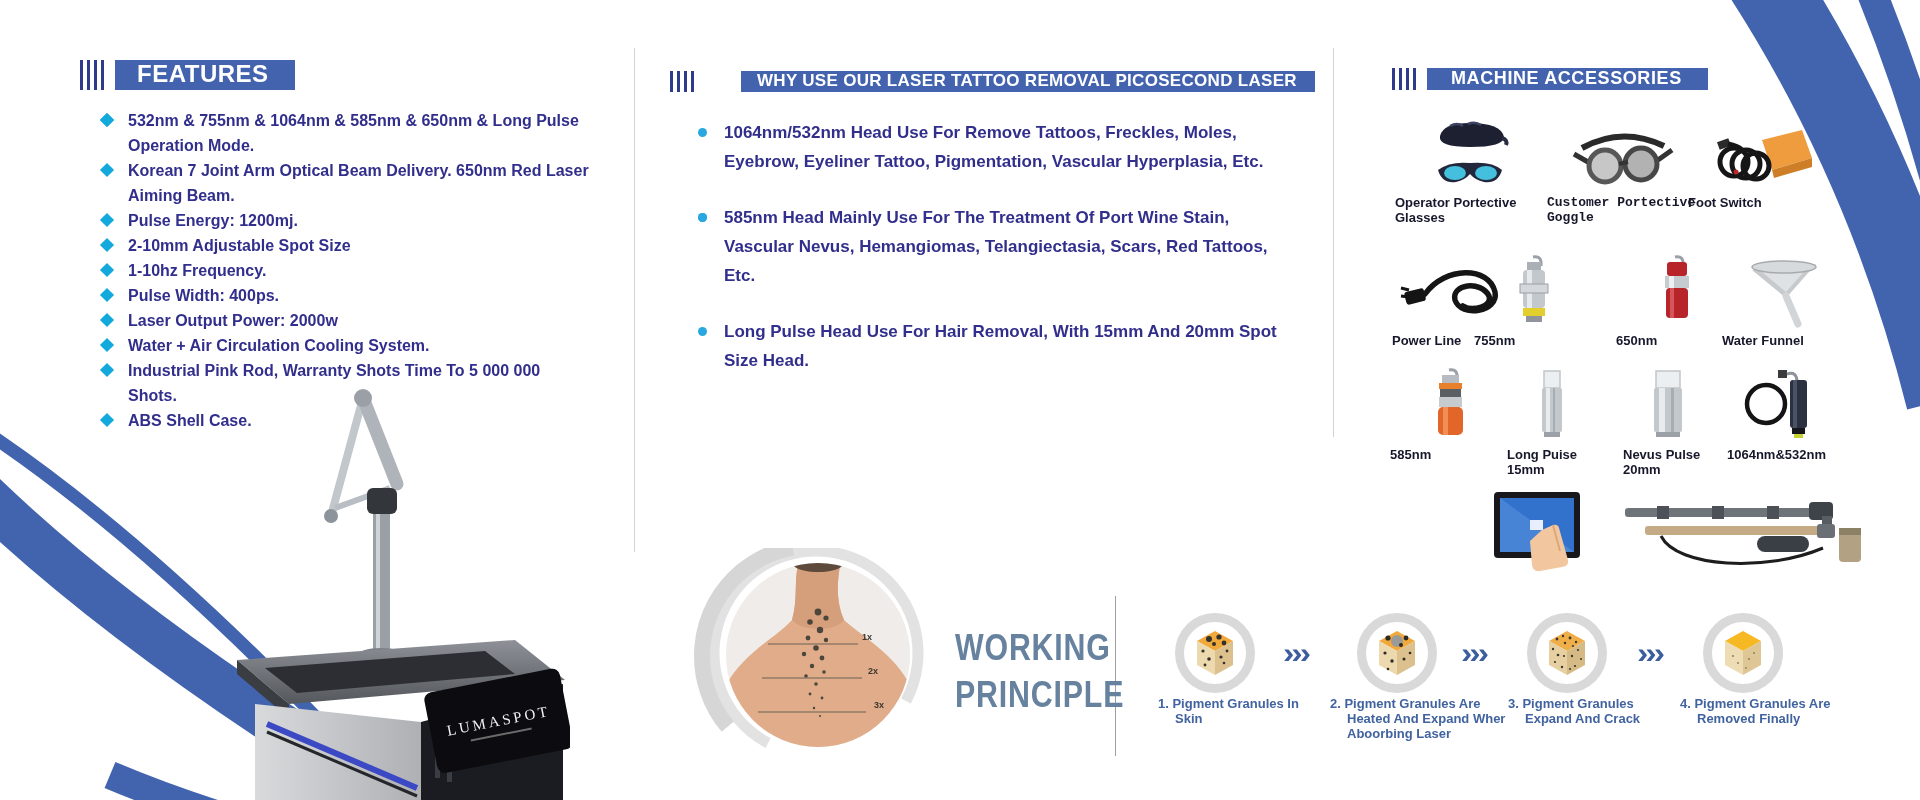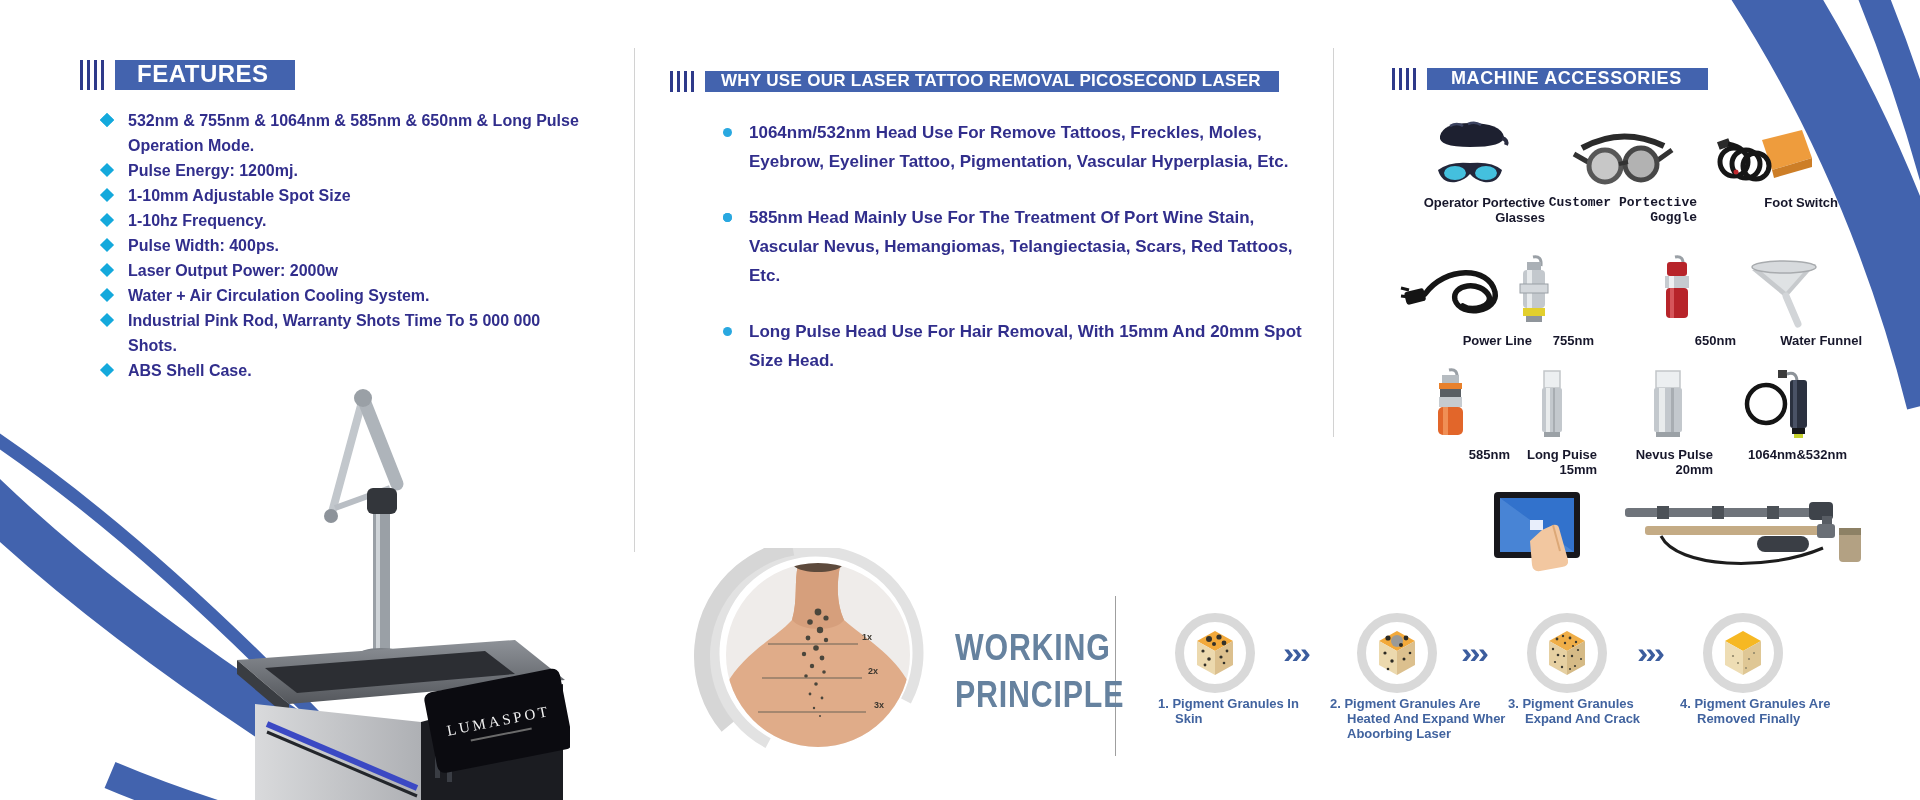--- a/index.html
+++ b/index.html
@@ -21,32 +21,32 @@
   .hdr-acc{font-size:18px;padding:0 26px 1px 24px;letter-spacing:.6px;}
 
   
   .feat-list{position:absolute;left:100px;top:108px;width:492px;z-index:2;}
   .feat-item{position:relative;padding-left:28px;font-size:16px;font-weight:bold;
              color:#312e8c;line-height:25px;}
   .feat-item .dia{position:absolute;left:2px;top:7px;width:10px;height:10px;
                   background:#14a9dc;transform:rotate(45deg);}
 
   
-  .why-list{position:absolute;left:722px;top:118px;width:586px;z-index:2;}
+  .why-list{position:absolute;left:697px;top:118px;width:586px;z-index:2;}
   .why-item{position:relative;padding-left:27px;font-size:17px;font-weight:bold;
             color:#312e8c;line-height:29px;margin-bottom:27px;}
   .why-item .dot{position:absolute;left:1px;top:10px;width:9px;height:9px;
                  border-radius:50%;background:#29a8e0;}
 
   
   .vline{position:absolute;width:1px;background:#d2d2d2;z-index:1;}
   .vline-dark{background:#9f9f9f;}
 
   
-  .acc-item{position:absolute;text-align:right;z-index:2;}
+  .acc-item{position:absolute;text-align:left;z-index:2;}
   .acc-icon{height:80px;display:flex;align-items:flex-end;justify-content:center;}
   .acc-label{margin-top:3px;font-size:13px;font-weight:bold;color:#17172b;line-height:15px;}
 
   
   .wp-title{position:absolute;left:955px;top:624px;z-index:2;color:#66829f;
             font-weight:bold;font-size:37px;line-height:47px;letter-spacing:1px;
             transform:scaleX(.82);transform-origin:left top;}
   .wp-step{position:absolute;z-index:2;text-align:center;}
   .wp-ring{width:80px;height:80px;border-radius:50%;border:9px solid #d9d9d9;
            background:#ffffff;display:flex;align-items:center;justify-content:center;
@@ -78,35 +78,36 @@
       <i></i>
       <i></i>
       <i></i>
     </span>
   <span class="hdr-box hdr-feat">FEATURES</span>
 </div>
 
 <div class="feat-list">
   <div class="feat-item"><span class="dia"></span></div>
   <div class="feat-item"><span class="dia"></span><span>532nm &amp; 755nm &amp; 1064nm &amp; 585nm &amp; 650nm &amp; Long Pulse Operation Mode.</span></div>
+  <div class="feat-item"><span class="dia"></span><span>Korean 7 Joint Arm Optical Beam Delivery. 650nm Red Laser Aiming Beam.</span></div>
   <div class="feat-item"><span class="dia"></span><span>Pulse Energy: 1200mj.</span></div>
-  <div class="feat-item"><span class="dia"></span><span>1-10mm Adjustable Spot Size</span></div>
+  <div class="feat-item"><span class="dia"></span><span>2-10mm Adjustable Spot Size</span></div>
   <div class="feat-item"><span class="dia"></span><span>1-10hz Frequency.</span></div>
   <div class="feat-item"><span class="dia"></span><span>Pulse Width: 400ps.</span></div>
   <div class="feat-item"><span class="dia"></span><span>Laser Output Power: 2000w</span></div>
   <div class="feat-item"><span class="dia"></span><span>Water + Air Circulation Cooling System.</span></div>
   <div class="feat-item"><span class="dia"></span><span>Industrial Pink Rod, Warranty Shots Time To 5 000 000 Shots.</span></div>
   <div class="feat-item"><span class="dia"></span><span>ABS Shell Case.</span></div>
 </div>
 
 <div class="vline" style="left:634px;top:48px;height:504px;"></div>
 <div class="vline" style="left:1333px;top:48px;height:389px;"></div>
 <div class="vline vline-dark" style="left:1115px;top:596px;height:160px;"></div>
 
-<div class="abs sec-header" style="left:670px;top:71px;">
+<div class="abs sec-header" style="left:670px;top:71px;gap:36px;">
   <span class="stripes">
       <i></i>
       <i></i>
       <i></i>
       <i></i>
     </span>
   <span class="hdr-box hdr-why">WHY USE OUR LASER TATTOO REMOVAL PICOSECOND LASER</span>
 </div>
 
 <div class="why-list">

